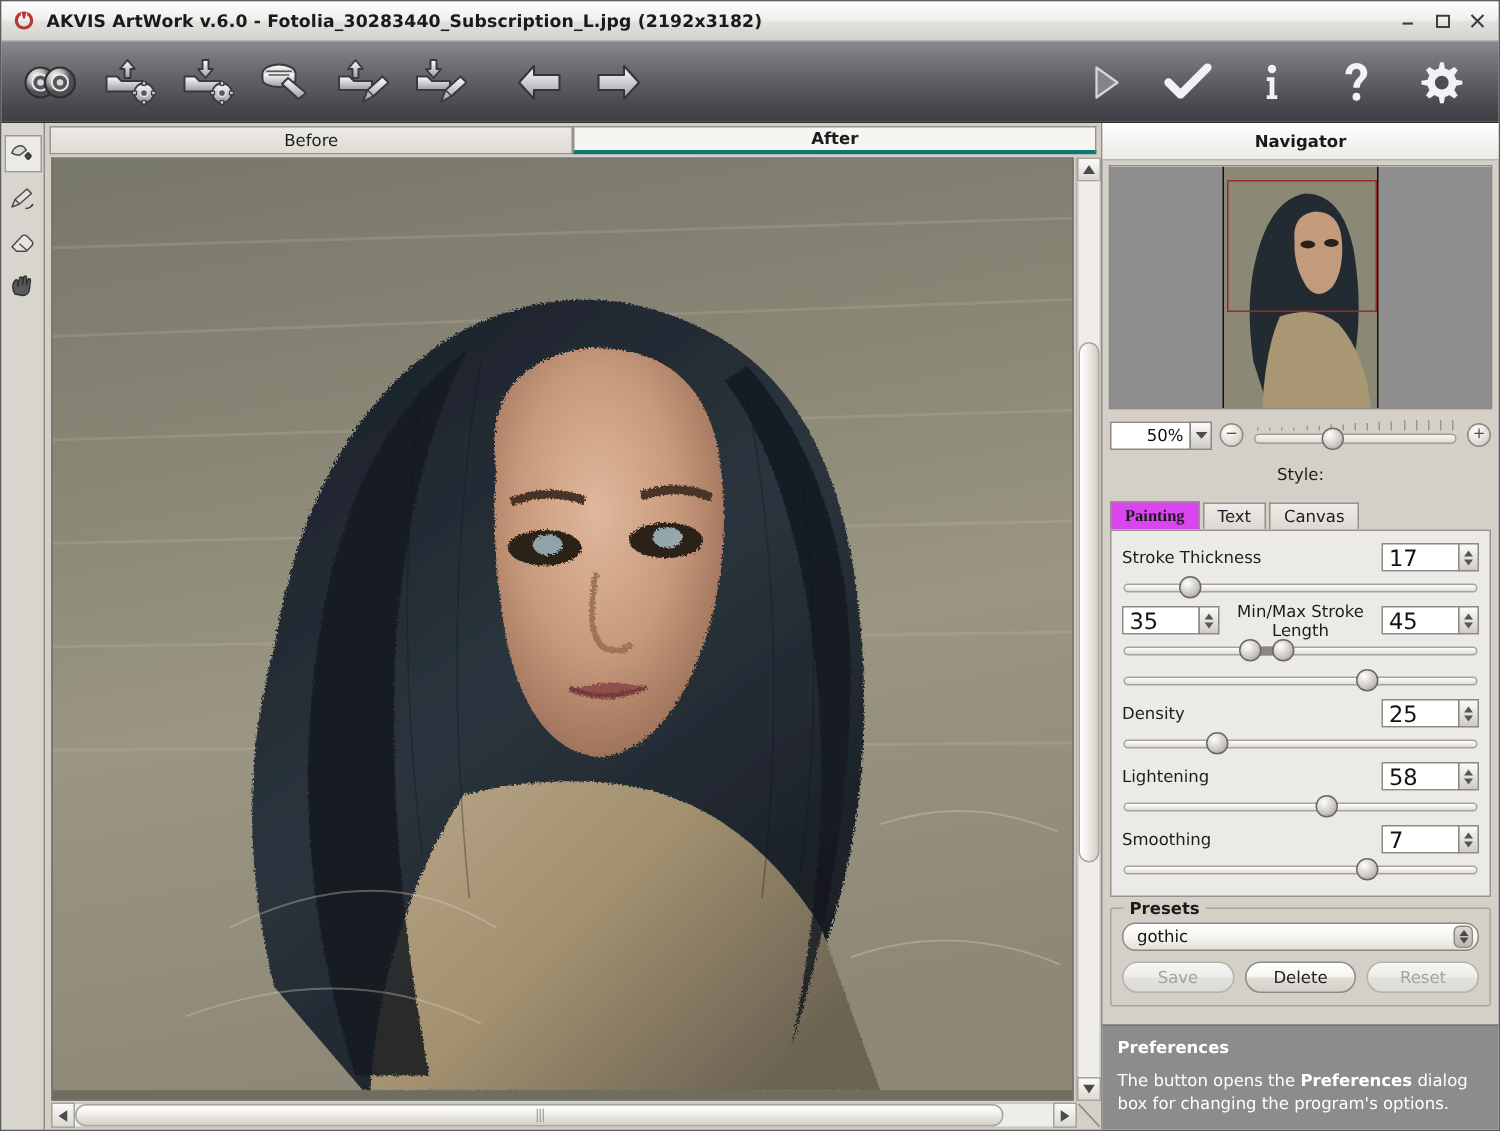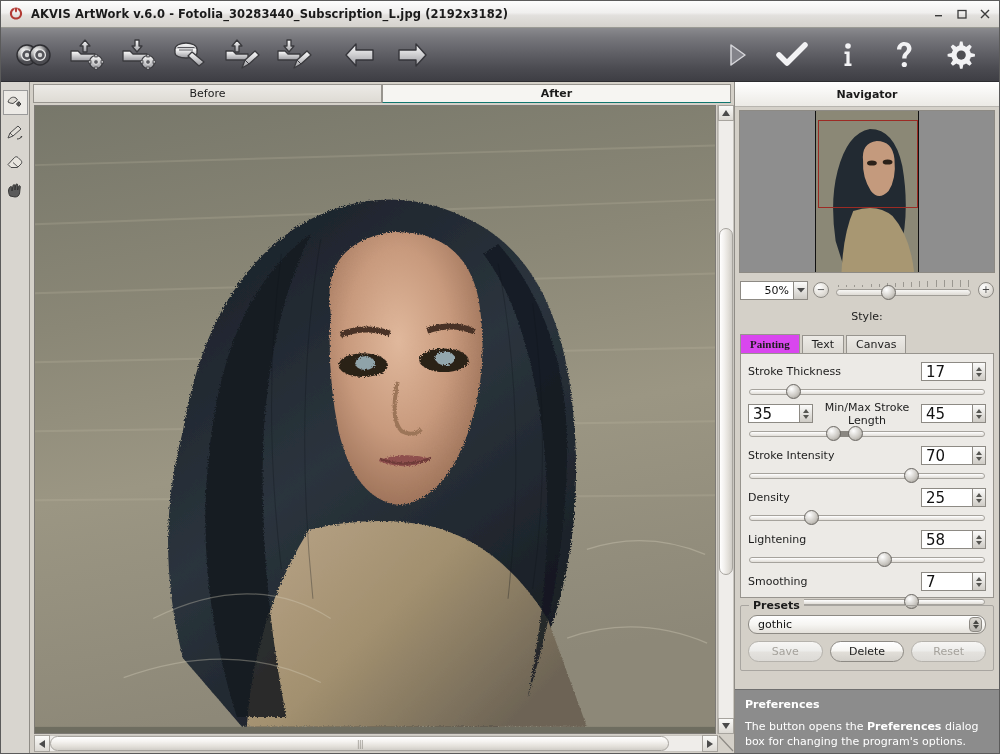--- a/index.html
+++ b/index.html
@@ -86,21 +86,21 @@
   .tab {
     flex: 1; display: flex; align-items: center; justify-content: center;
     font-size: 11px; color: #1c1c1c;
     background: linear-gradient(to bottom, #eceae6, #dedbd4);
     border: 1px solid #97948e; border-bottom: 1px solid #97948e;
     cursor: default;
   }
   .tab.active {
     font-weight: bold;
     background: #f6f5f2;
-    border-bottom: 1px solid #0f766e;
+    border-bottom: 3px solid #0f766e;
   }
 
   .canvas-wrap {
     flex: 1; position: relative; min-height: 0;
     display: flex;
     background: #d4d0c8;
     padding: 2px 0 0 4px;
   }
   .canvas-area {
     flex: 1; position: relative; overflow: hidden;
@@ -315,21 +315,21 @@
     border:1px solid #8d8a84;
     display:flex; align-items:center; justify-content:center;
     font-size:11px; color:#1c1c1c; cursor:default;
   }
   .pbtn.disabled { color:#a5a29c; border-color:#b5b2ac;
     background: linear-gradient(to bottom,#f7f6f4 0%,#ececea 48%,#e4e2de 52%,#dcdad6 100%); }
 
   
   .hint {
     flex: 1; min-height: 0;
-    margin-top: 18px;
+    margin-top: 12px;
     background: #8c8c8c;
     border-top: 1px solid #6f6f6f;
     padding: 8px 10px;
     color: #ffffff;
   }
   .hint-title { font-size: 11px; font-weight: bold; margin-bottom: 9px; }
   .hint-body { font-size: 11px; line-height: 1.35; }
   .hint-body b { font-weight: bold; }
 </style>
 </head>
@@ -777,30 +777,20 @@
               </span>
           </span>
         </div>
         <div class="slider">
           <div class="sl-track"></div>
           <div class="sl-fill" id="dual-fill" style="left: 85.05px; width: 22.3px;"></div>
           <div class="sl-thumb" style="left: 78.05px;"></div>
           <div class="sl-thumb" style="left: 100.35px;"></div>
         </div>
 
-        <div class="prow">
-          <span class="pname">Stroke Intensity</span>
-          <span class="numgrp">
-            <span class="numbox">70</span>
-            <span class="spin">
-                <i class="up"></i>
-                <i class="dn"></i>
-              </span>
-          </span>
-        </div>
         <div class="slider">
           <div class="sl-track"></div>
           <div class="sl-thumb" style="left: 156.1px;"></div>
         </div>
 
         <div class="prow">
           <span class="pname">Density</span>
           <span class="numgrp">
             <span class="numbox">25</span>
             <span class="spin">

